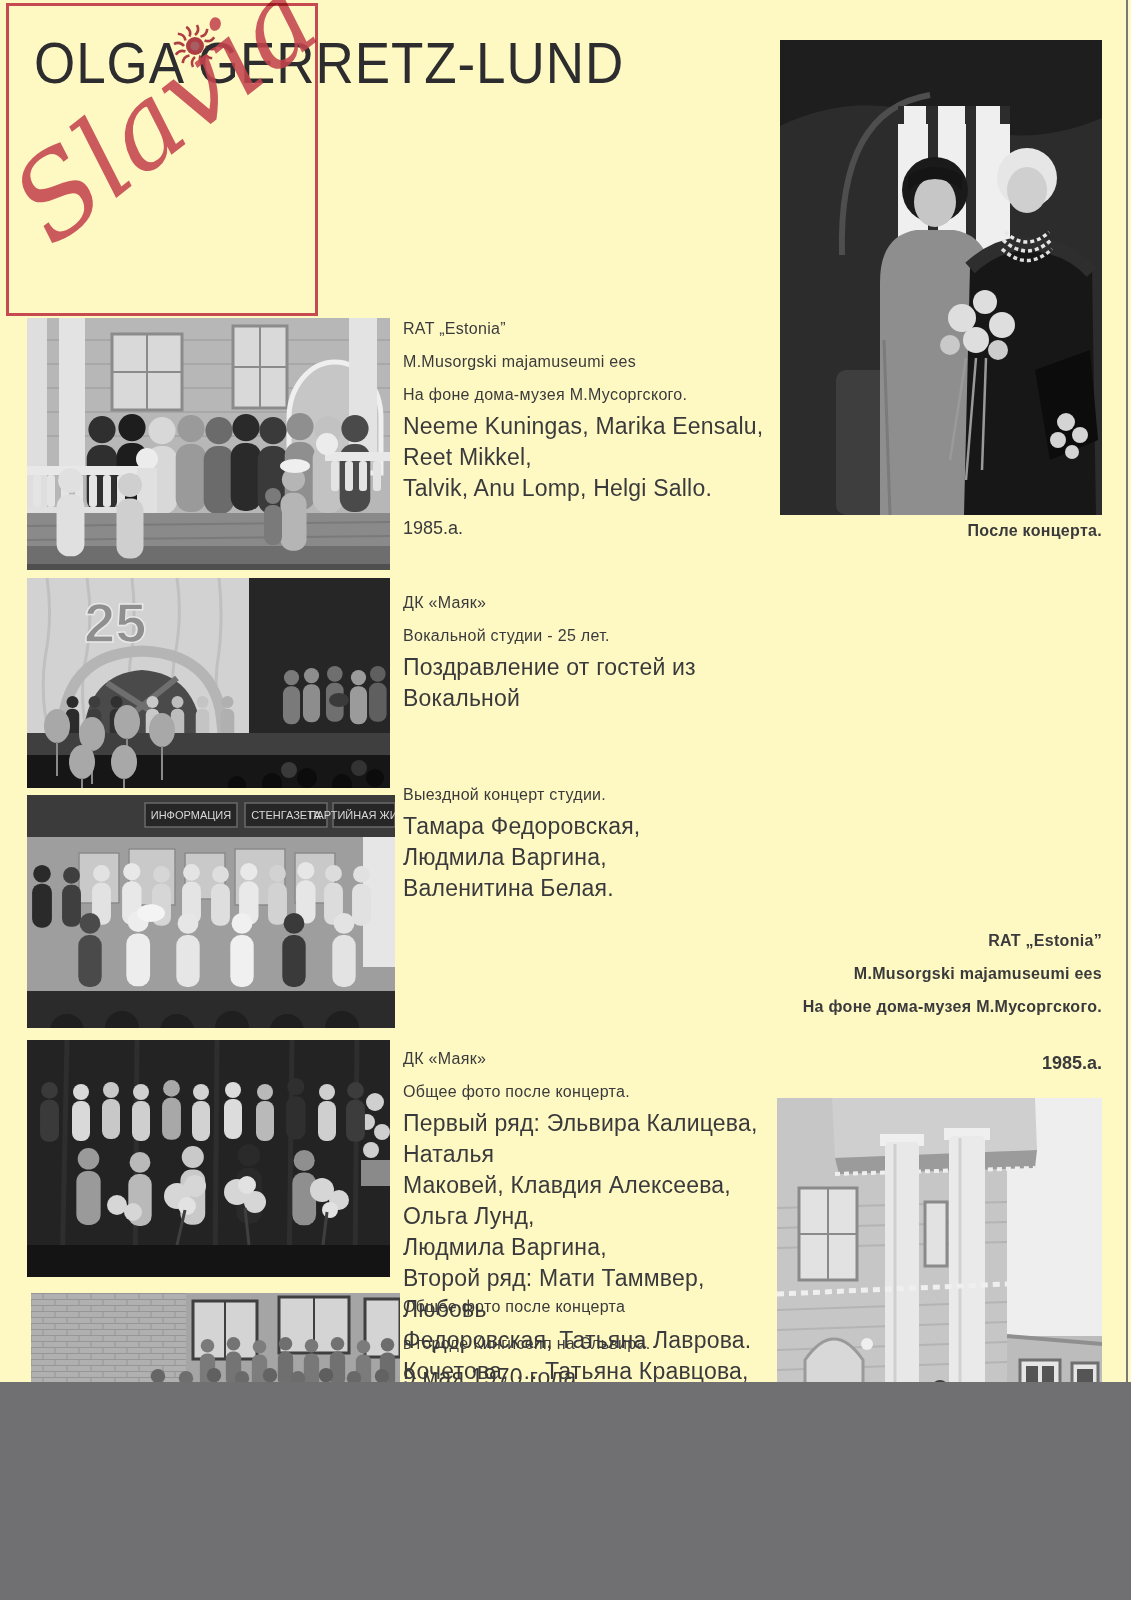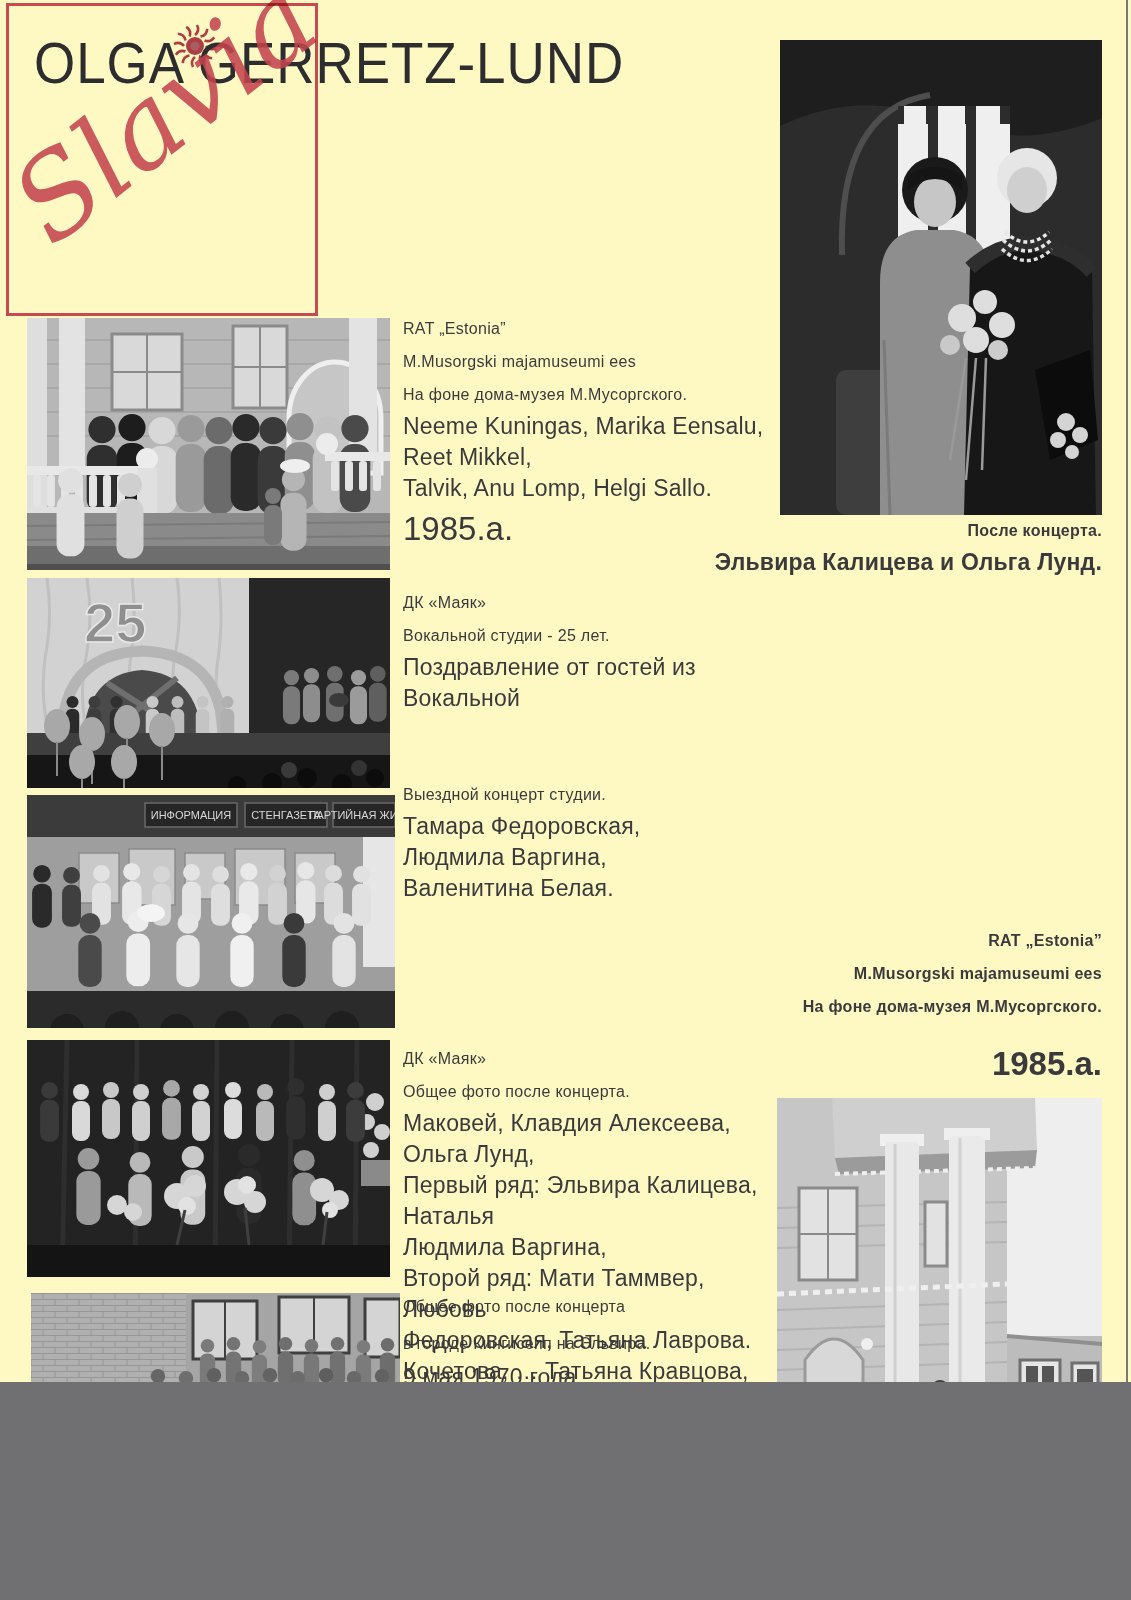--- a/index.html
+++ b/index.html
@@ -22,21 +22,21 @@
     font-family:"DejaVu Serif","Liberation Serif",serif;font-style:italic;
     font-size:112px;color:#c4434d;opacity:.88;mix-blend-mode:multiply;
     transform:rotate(-38deg);transform-origin:center center;
   }
   .photo{position:absolute;overflow:hidden;}
   .photo svg{display:block;width:100%;height:100%;}
   .cap{position:absolute;color:#3a3a3c;z-index:5;}
   .cap p{margin:0;}
   .cap .h{font-size:16px;line-height:33px;letter-spacing:.3px;}
   .cap .s{font-size:23px;line-height:31px;letter-spacing:.2px;}
-  .cap .yr{font-size:33px;line-height:33px;}
+  .cap .yr{font-size:18px;line-height:33px;}
   .r{text-align:right;font-weight:bold;}
   .edge-right{position:absolute;right:3px;top:0;width:2px;height:1600px;background:#77787a;z-index:6;}
   .edge-bottom{position:absolute;left:0;top:1592px;width:1131px;height:3px;background:#454547;z-index:6;}
 </style>
 </head>
 <body>
 
 <div class="page">
 
   <svg width="0" height="0" style="position:absolute" aria-hidden="true">
@@ -126,21 +126,20 @@
         <circle cx="286" cy="382" r="9"></circle>
           <circle cx="300" cy="395" r="8"></circle>
         <circle cx="278" cy="400" r="8"></circle>
           <circle cx="292" cy="412" r="7"></circle>
       </g>
     </svg>
   </div>
 
   <div class="cap r" style="right:29px;top:514px;width:420px">
     <p class="h">После концерта.</p>
-    <p class="s">Эльвира Калицева и Ольга Лунд.</p>
   </div>
 
   <div class="photo" style="left:27px;top:318px;width:363px;height:252px">
     <svg viewBox="0 0 363 252" preserveAspectRatio="none">
       <rect width="363" height="252" fill="#b7b7b7"></rect>
       <g stroke="#a8a8a8" stroke-width="2">
         <line x1="0" y1="22" x2="363" y2="22"></line>
           <line x1="0" y1="46" x2="363" y2="46"></line>
         <line x1="0" y1="70" x2="363" y2="70"></line>
           <line x1="0" y1="94" x2="363" y2="94"></line>
@@ -406,22 +405,22 @@
           <line x1="218" y1="168" x2="222" y2="205"></line>
         <line x1="300" y1="172" x2="296" y2="205"></line>
       </g>
       <rect y="205" width="363" height="32" fill="#141414"></rect>
     </svg>
   </div>
 
   <div class="cap" style="left:403px;top:1042px;width:370px">
     <p class="h">ДК «Маяк»</p>
     <p class="h">Общее фото после концерта.</p>
+    <p class="s">Первый ряд: Эльвира Калицева, Наталья</p>
     <p class="s">Маковей, Клавдия Алексеева, Ольга Лунд,</p>
-    <p class="s">Первый ряд: Эльвира Калицева, Наталья</p>
     <p class="s">Людмила Варгина,</p>
     <p class="s">Второй ряд: Мати Таммвер, Любовь</p>
     <p class="s">Федоровская, Татьяна Лаврова.</p>
     <p class="s">Кочетова, … Татьяна Кравцова, … Тамара</p>
   </div>
 
   <div class="photo" style="left:31px;top:1293px;width:369px;height:258px">
     <svg viewBox="0 0 369 258" preserveAspectRatio="none">
       <defs>
         <pattern id="brk" width="24" height="12" patternUnits="userSpaceOnUse">

